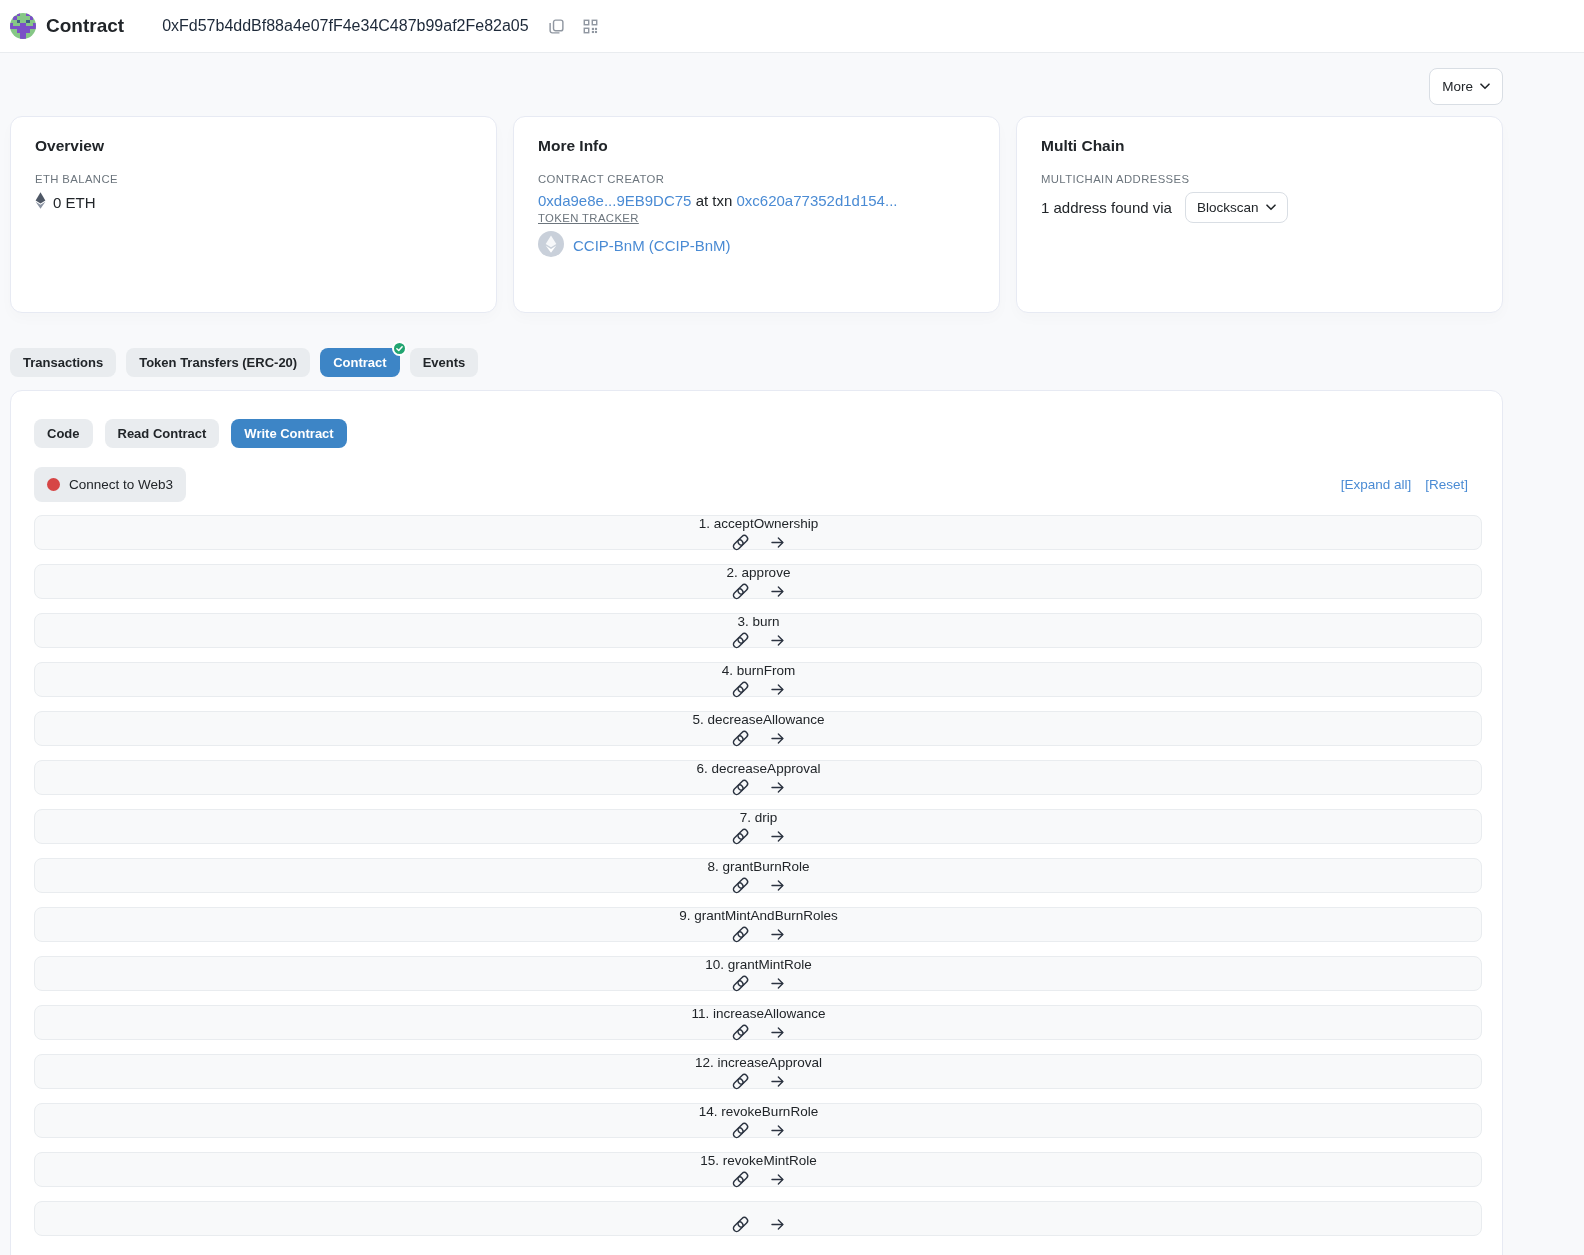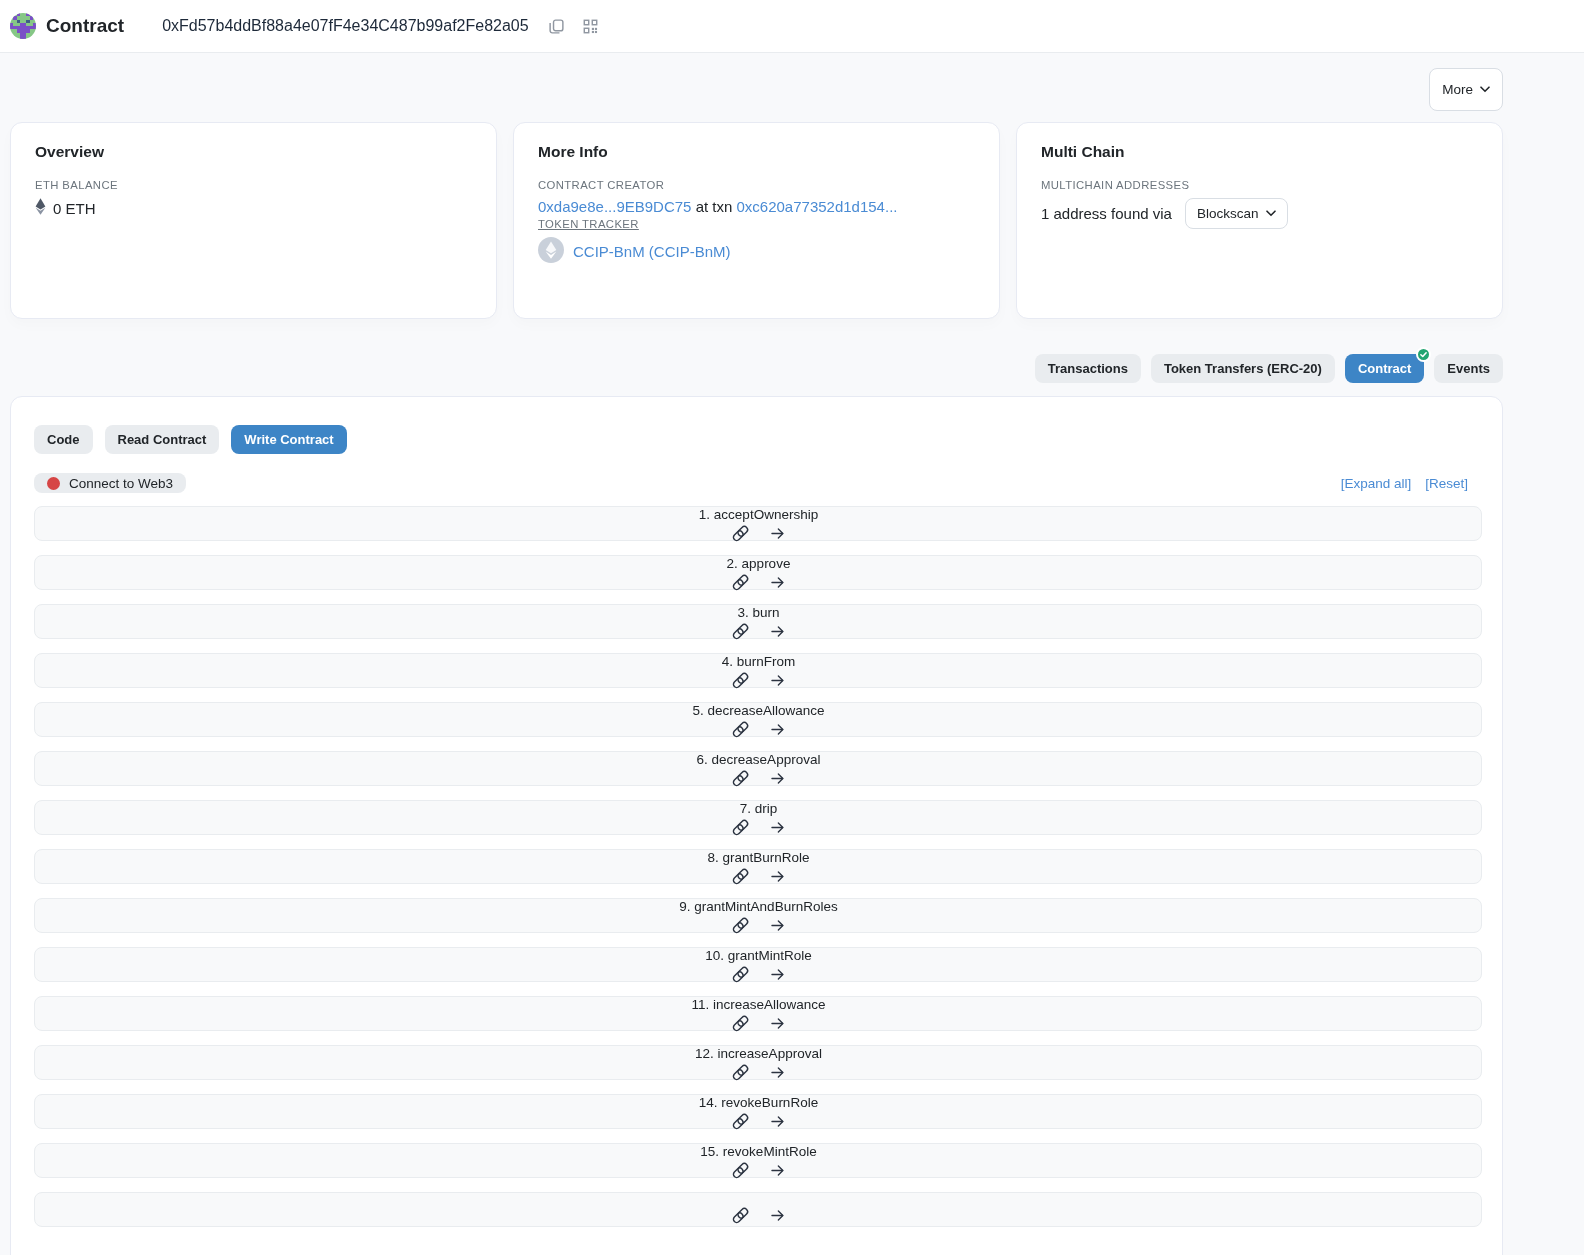--- a/index.html
+++ b/index.html
@@ -28,21 +28,21 @@
   }
   .avatar{width:26px;height:26px;border-radius:50%;overflow:hidden;flex:0 0 auto;margin-right:10px;}
   .avatar svg{display:block;width:100%;height:100%;}
   .page-title{font-size:19px;font-weight:700;margin-right:10px;}
   .page-address{font-size:16px;font-weight:400;color:#1d2939;margin-right:16px;margin-left:28px;}
   .hdr-icon{display:inline-flex;align-items:center;justify-content:center;width:24px;height:24px;cursor:pointer;margin-right:10px;}
   
   .container{margin-left:10px;width:1493px;}
   .more-row{margin-top:15px;display:flex;justify-content:flex-end;}
   .btn-outline{
-    display:inline-flex;align-items:center;gap:7px;height:43px;padding:0 12px;
+    display:inline-flex;align-items:center;gap:7px;height:37px;padding:0 12px;
     background:#fff;border:1px solid #d9dee4;border-radius:8px;
     font-size:13.5px;color:var(--text);cursor:pointer;font-family:inherit;
   }
   
   .cards{margin-top:11px;display:grid;grid-template-columns:1fr 1fr 1fr;gap:16px;}
   .card{
     background:#fff;border:1px solid var(--card-border);border-radius:12px;
     min-height:197px;padding:20px 24px;box-shadow:0 6px 14px rgba(33,40,48,.02);
   }
   .card-title{font-size:15.5px;font-weight:700;margin-bottom:18px;}
@@ -50,41 +50,41 @@
   .field-value{font-size:15px;display:flex;align-items:center;gap:7px;}
   .field-gap{margin-top:3px;text-decoration:underline;}
   a.link{color:var(--link);text-decoration:none;cursor:pointer;}
   .token-row{display:flex;align-items:center;gap:9px;margin-top:4px;font-size:15px;}
   .select-btn{
     display:inline-flex;align-items:center;gap:8px;height:31px;padding:4px 11px;margin-left:6px;
     background:#fff;border:1px solid #d9dee4;border-radius:8px;
     font-size:13.5px;color:var(--text);cursor:pointer;font-family:inherit;
   }
   
-  .tabs{margin-top:35px;display:flex;gap:10px;justify-content:flex-end;}
+  .tabs{margin-top:35px;display:flex;gap:10px;}
   .pill{
     position:relative;display:inline-flex;align-items:center;height:29px;padding:0 13px;
     background:var(--pill);border:none;border-radius:8px;
     font-size:13px;font-weight:600;color:var(--text);cursor:pointer;font-family:inherit;
   }
   .pill.active{background:var(--blue);color:#fff;}
   .tab-badge{
     position:absolute;top:-7px;right:-7px;width:15px;height:15px;border-radius:50%;
     background:var(--green);border:2px solid #fff;
     display:flex;align-items:center;justify-content:center;
   }
   
   .main-card{
     margin-top:13px;background:#fff;border:1px solid var(--card-border);border-radius:12px;
     padding:28px 20px 40px 23px;min-height:900px;
   }
   .sub-tabs{display:flex;gap:12px;}
   .connect-row{margin-top:19px;display:flex;align-items:center;justify-content:space-between;}
   .connect-btn{
-    display:inline-flex;align-items:center;gap:9px;height:20px;padding:0 13px;
+    display:inline-flex;align-items:center;gap:9px;height:35px;padding:0 13px;
     background:var(--pill);border:none;border-radius:8px;
     font-size:13.5px;color:var(--text);cursor:pointer;font-family:inherit;
   }
   .red-dot{width:13px;height:13px;border-radius:50%;background:var(--red);}
   .panel-links{display:flex;gap:14px;font-size:13.5px;margin-right:14px;}
   .panel-links a{color:var(--link);text-decoration:none;cursor:pointer;}
   
   .fn-list{margin-top:13px;}
   .fn-row{
     height:35px;margin-bottom:14px;background:var(--row-bg);

